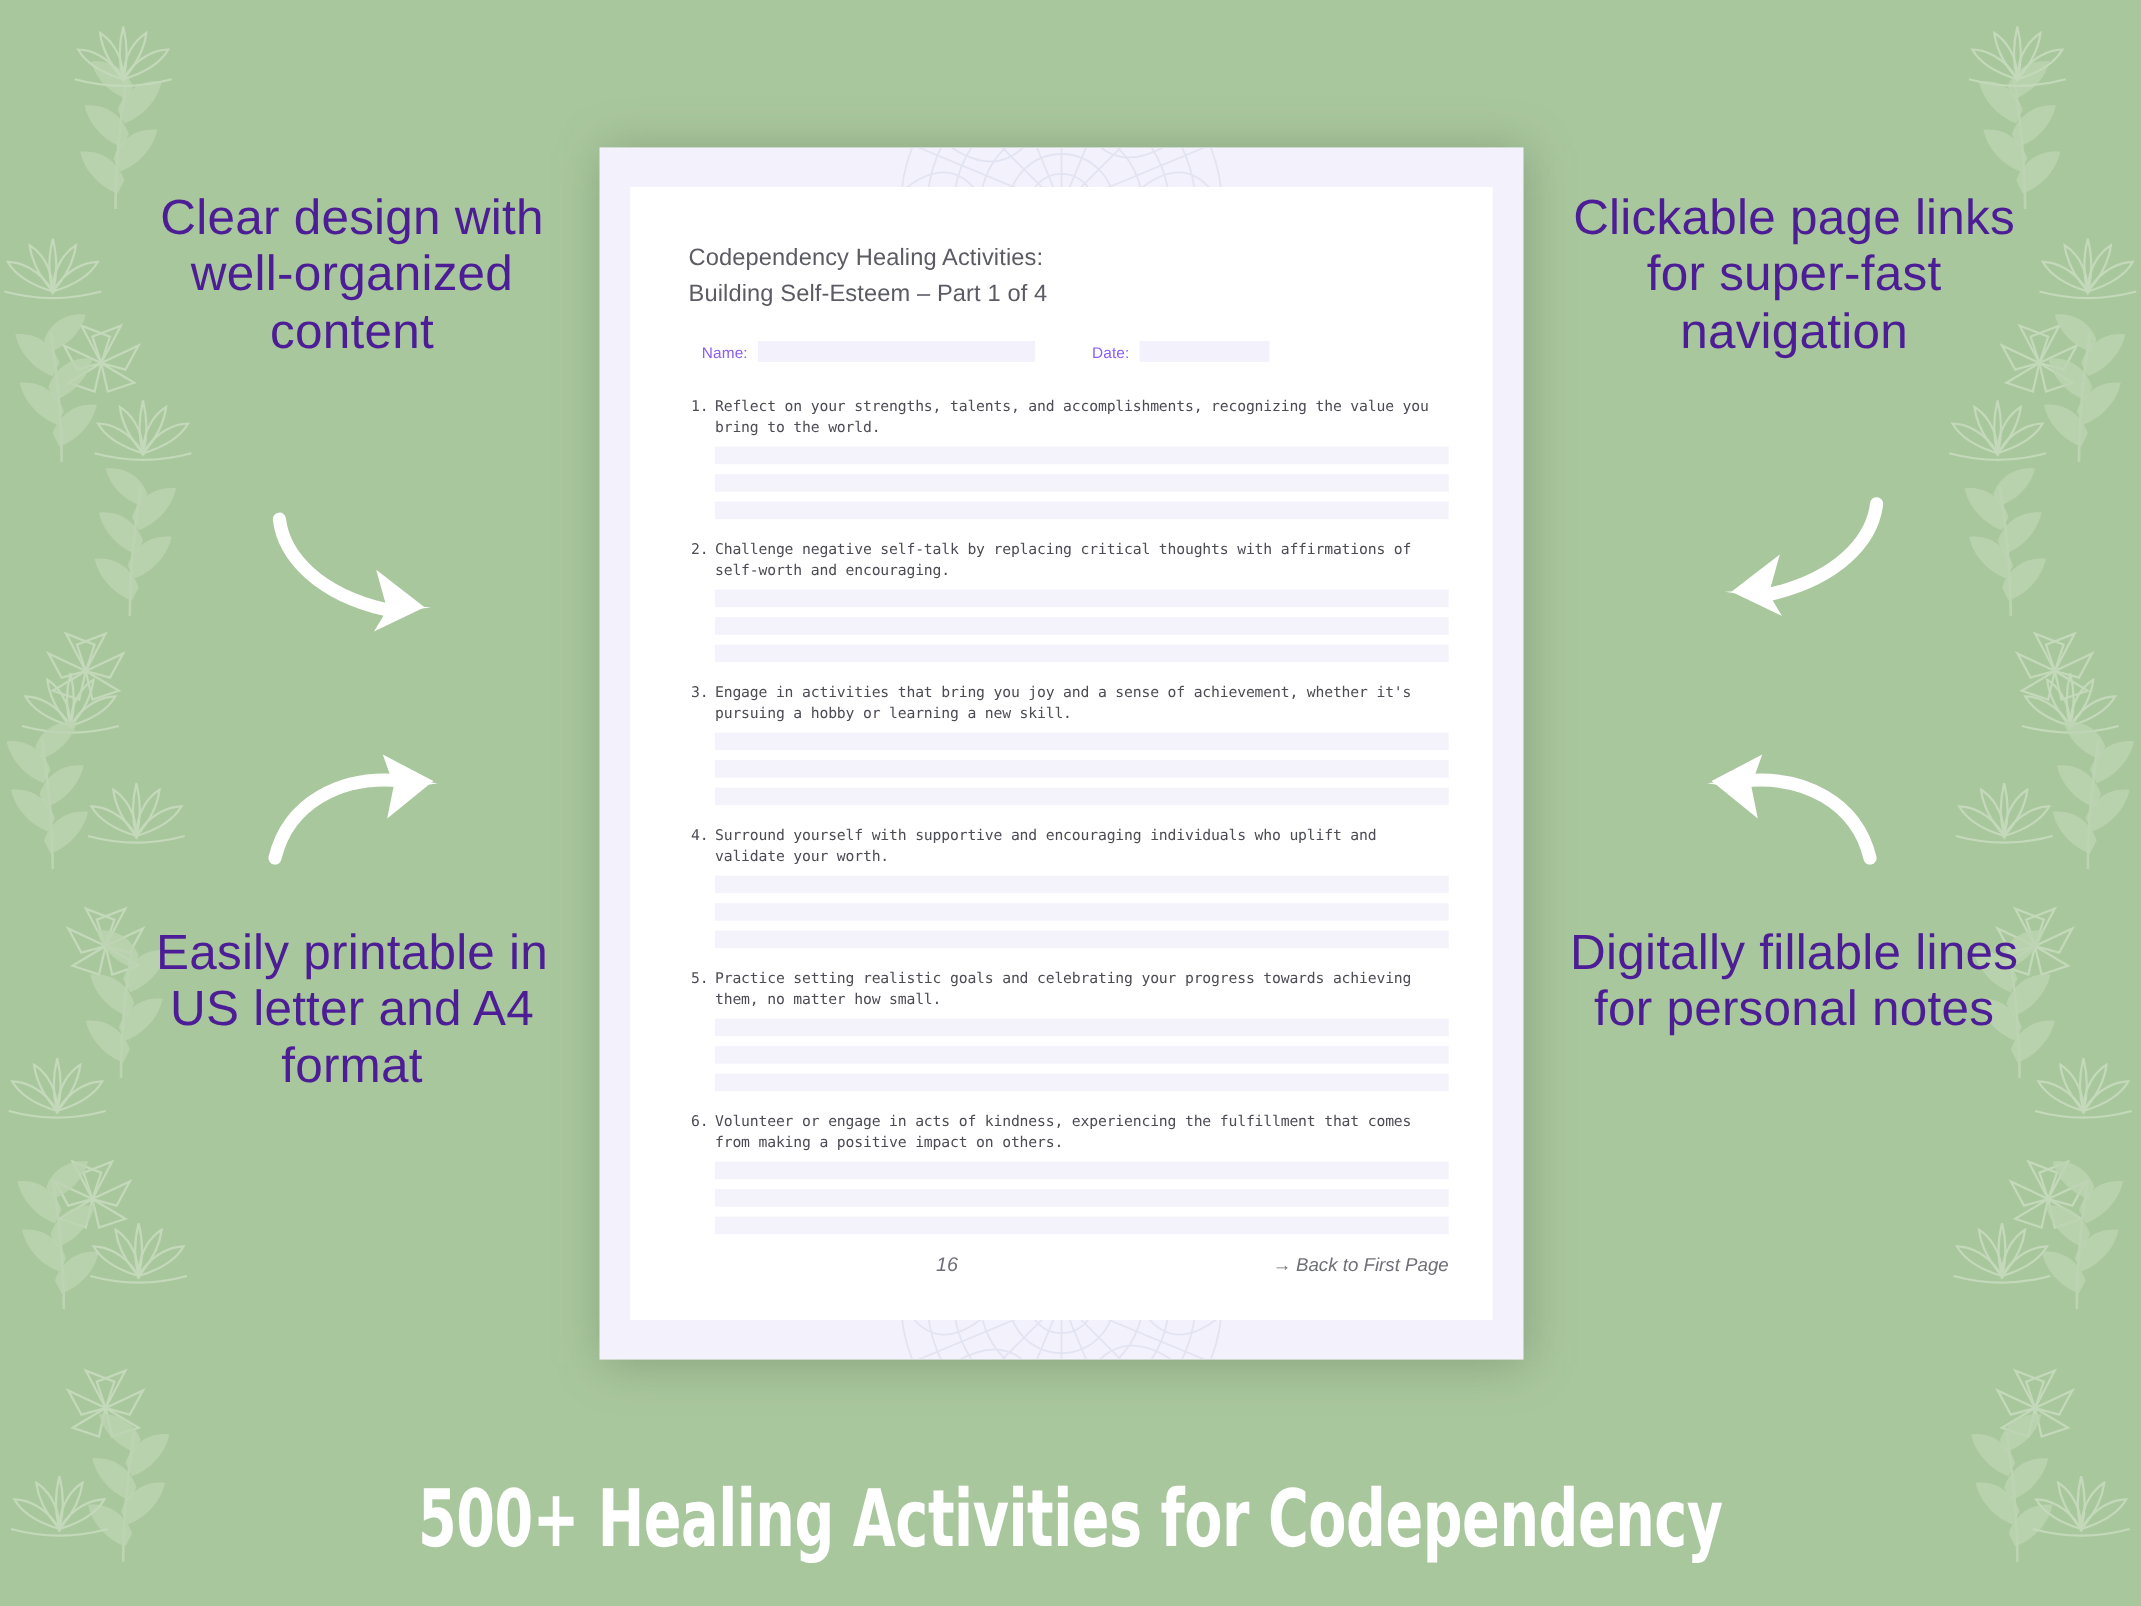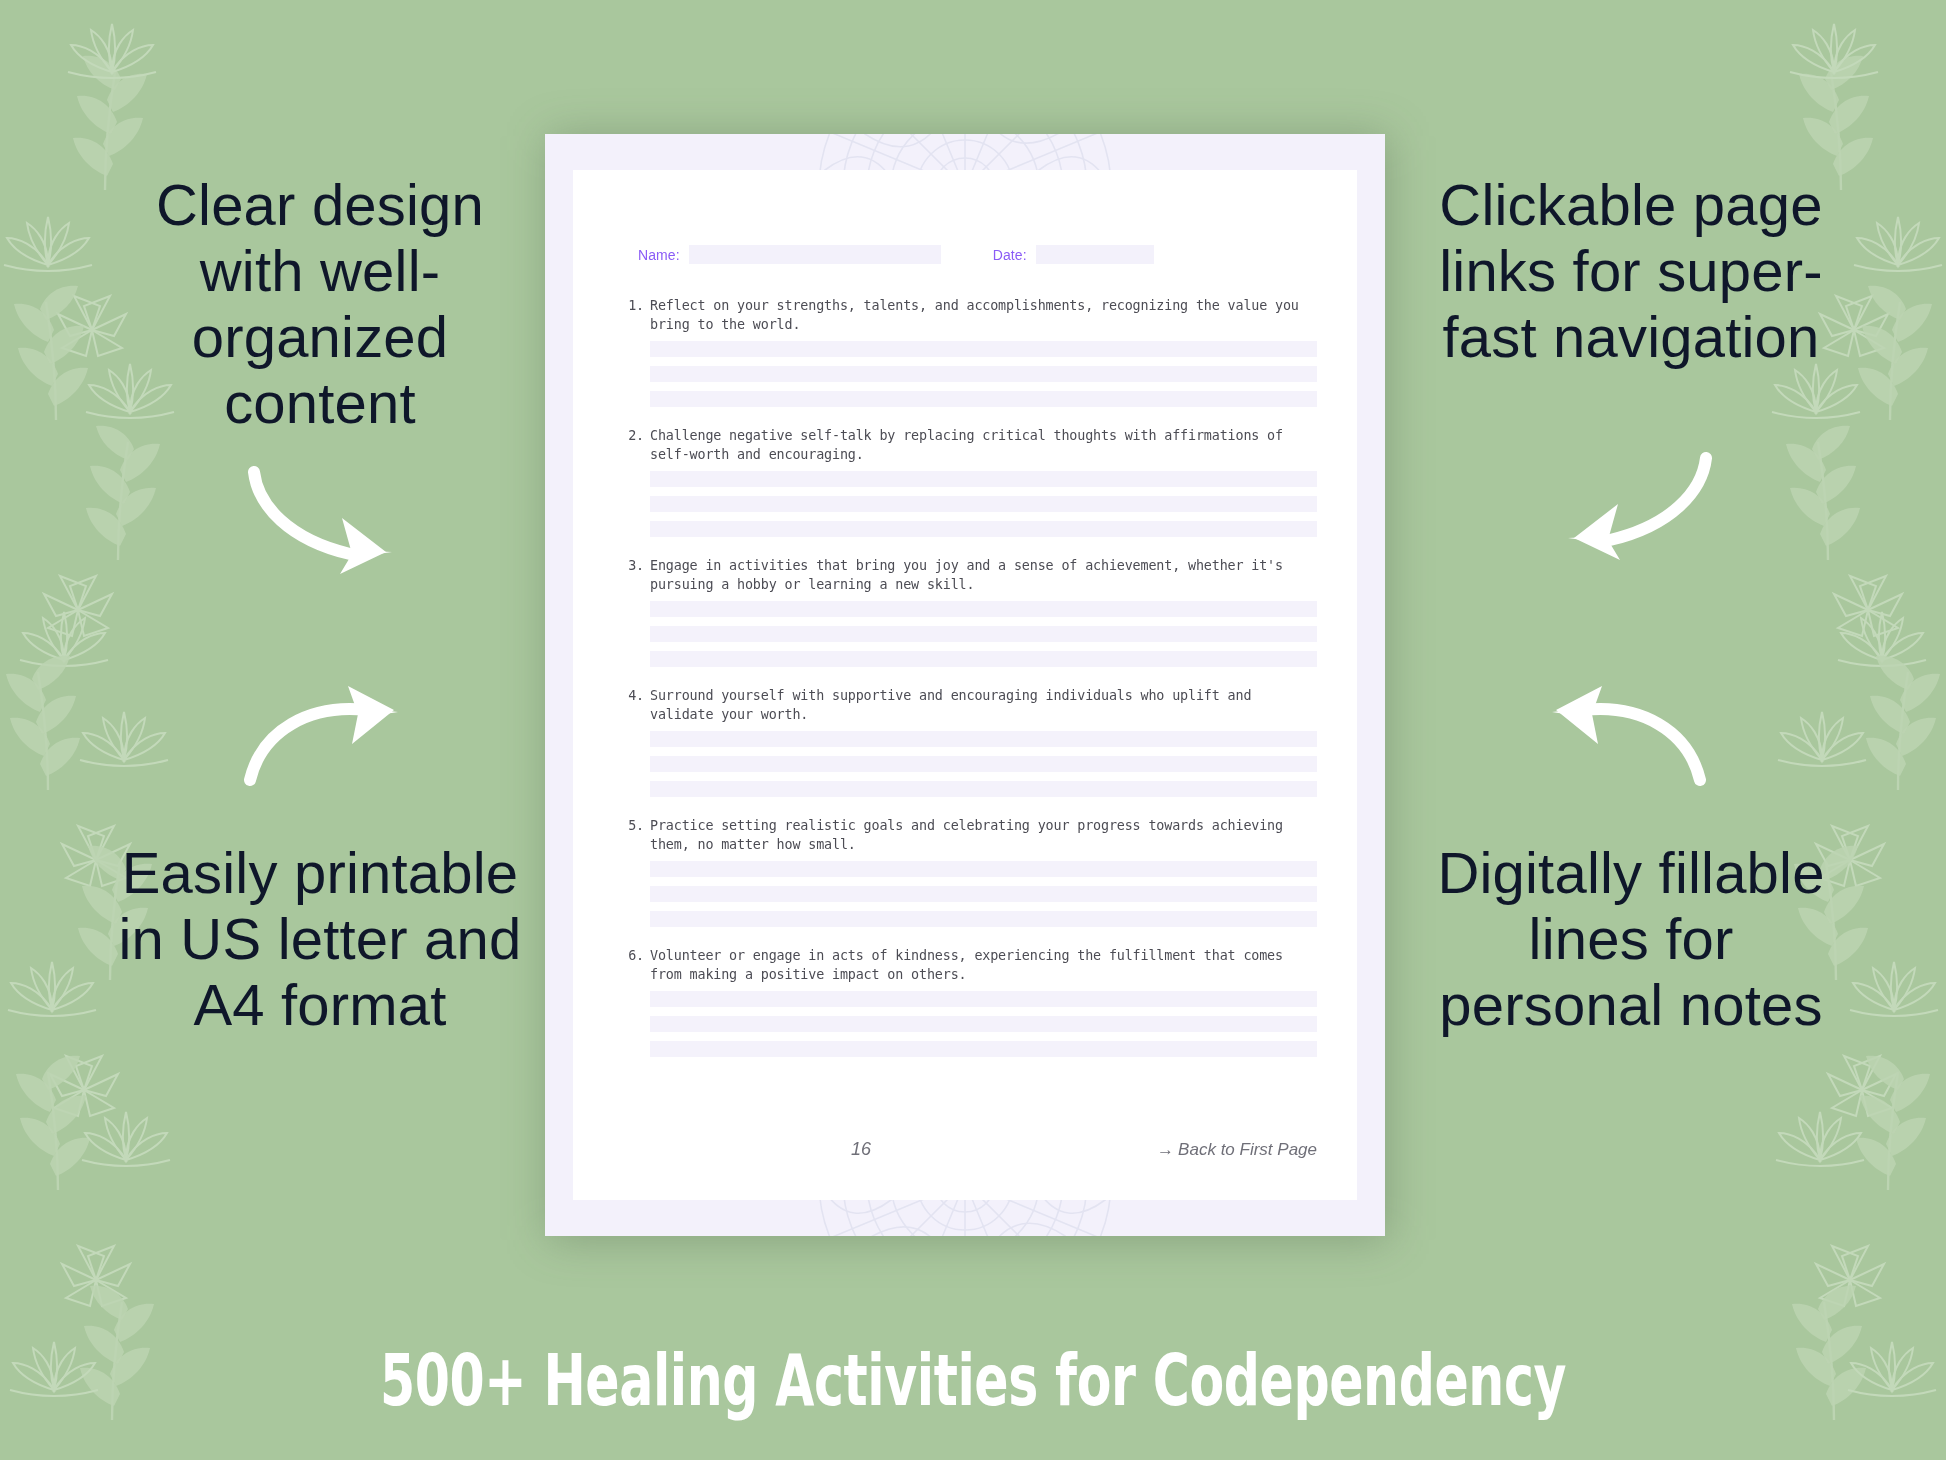--- a/index.html
+++ b/index.html
@@ -24,22 +24,22 @@
     width: 190px;
     opacity: 1;
     pointer-events: none;
   }
   .bg-pattern.left  { left: 0; }
   .bg-pattern.right { right: 0; transform: scaleX(-1); }
 
   
   .caption {
     position: absolute;
-    color: #0f172a;
-    font-size: 58px;
+    color: #4c1d95;
+    font-size: 45px;
     line-height: 1.14;
     text-align: center;
     font-weight: 400;
     letter-spacing: 0.2px;
     width: 420px;
   }
   .caption-tl { left: 110px;  top: 172px; }
   .caption-bl { left: 110px;  top: 840px; }
   .caption-tr { right: 105px; top: 172px; }
   .caption-br { right: 105px; top: 840px; }
@@ -367,20 +367,24 @@
         <path d="M282 80 q 46 -30 74 14 q -48 28 -74 -14 z"></path>
         <path d="M120 132 q 40 -30 66 8 q -40 30 -66 -8 z"></path>
         <path d="M334 132 q 40 -30 66 8 q -40 30 -66 -8 z"></path>
       </g>
     </g>
   </svg>
 
   <div class="page">
     <div class="page-inner">
 
+      <div>
+        <div class="doc-title">Codependency Healing Activities:</div>
+        <div class="doc-title">Building Self-Esteem – Part 1 of 4</div>
+      </div>
 
       <div class="meta-row">
         <span class="meta-label">Name:</span>
         <span class="meta-blank name"></span>
         <span class="meta-gap"></span>
         <span class="meta-label">Date:</span>
         <span class="meta-blank date"></span>
       </div>
 
       <div class="activities" id="activities">

